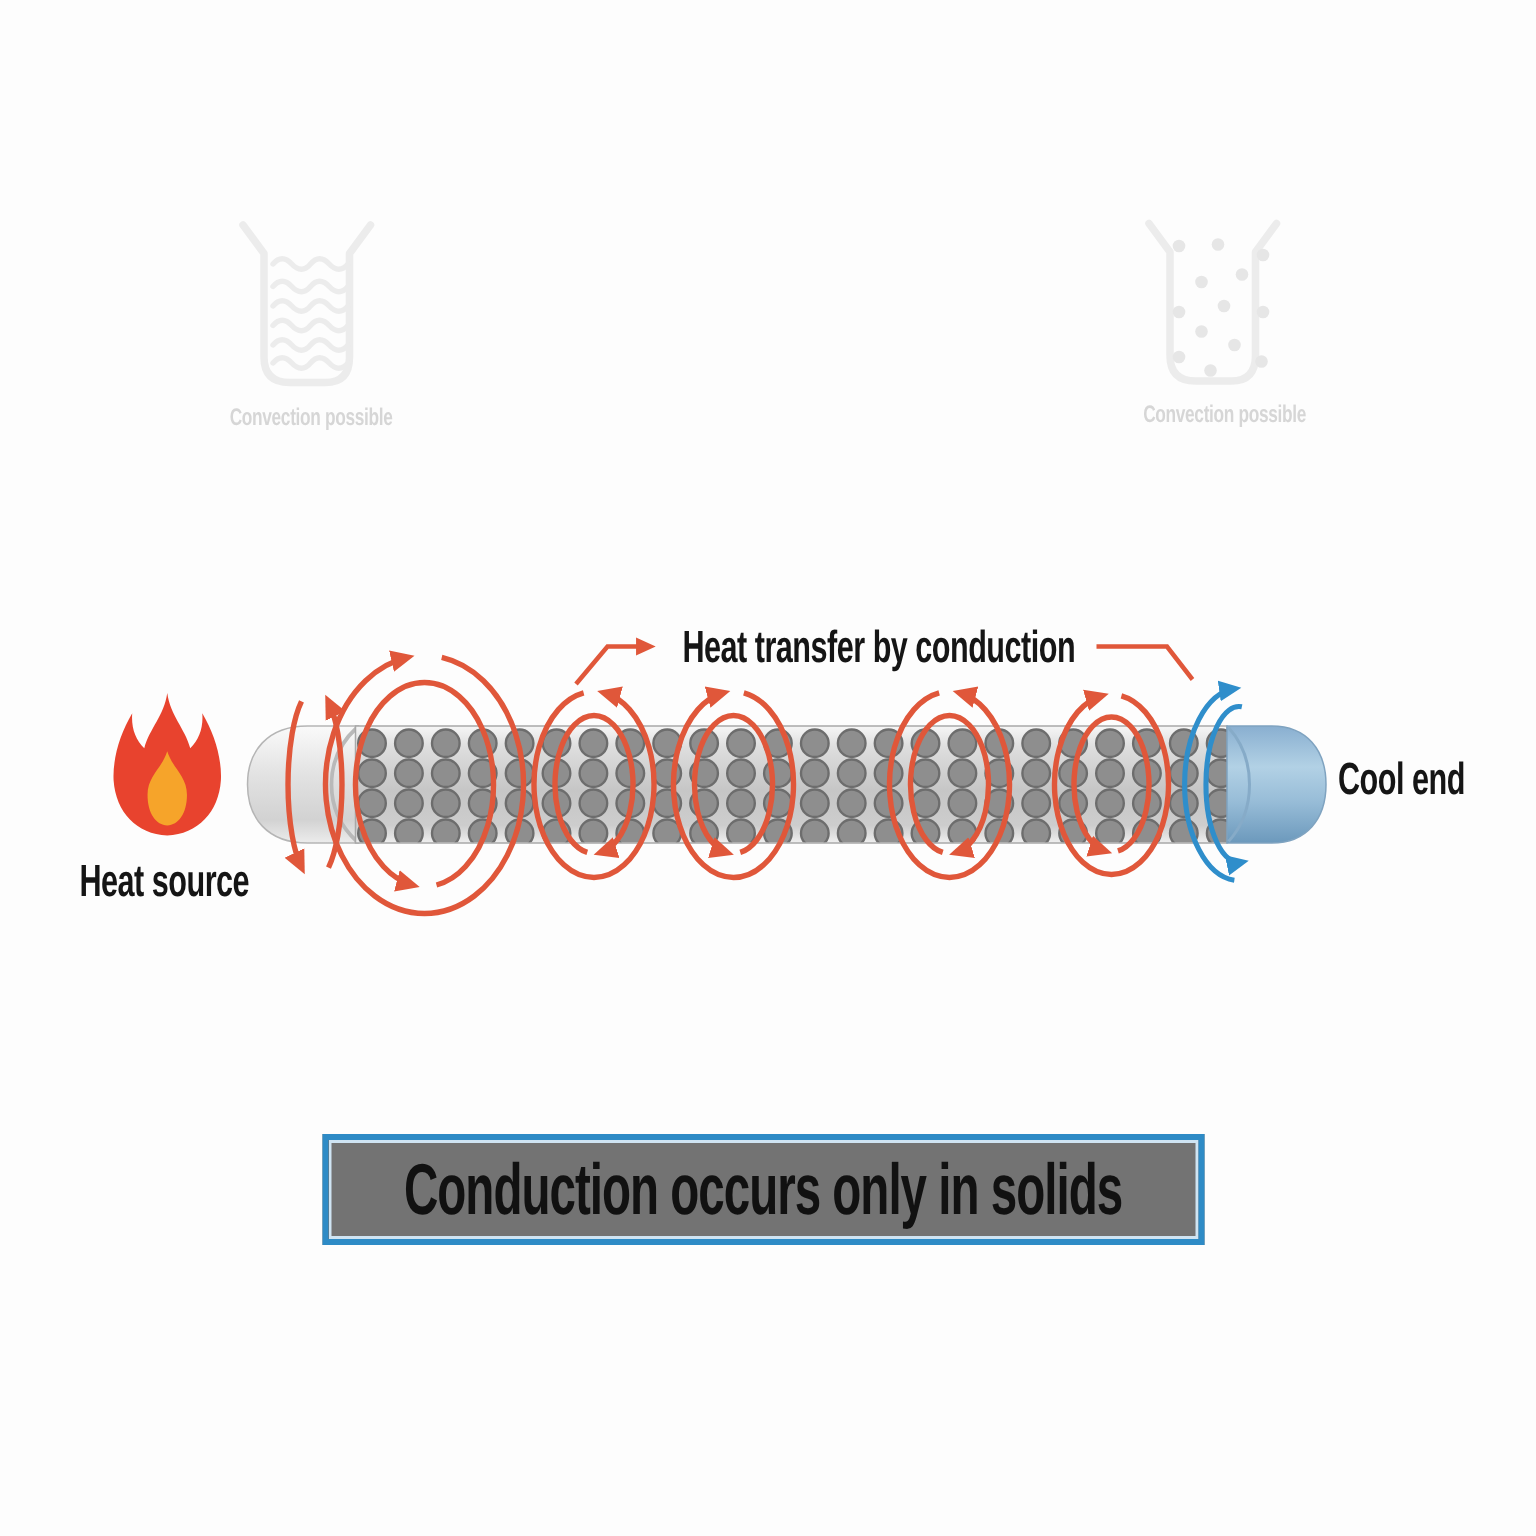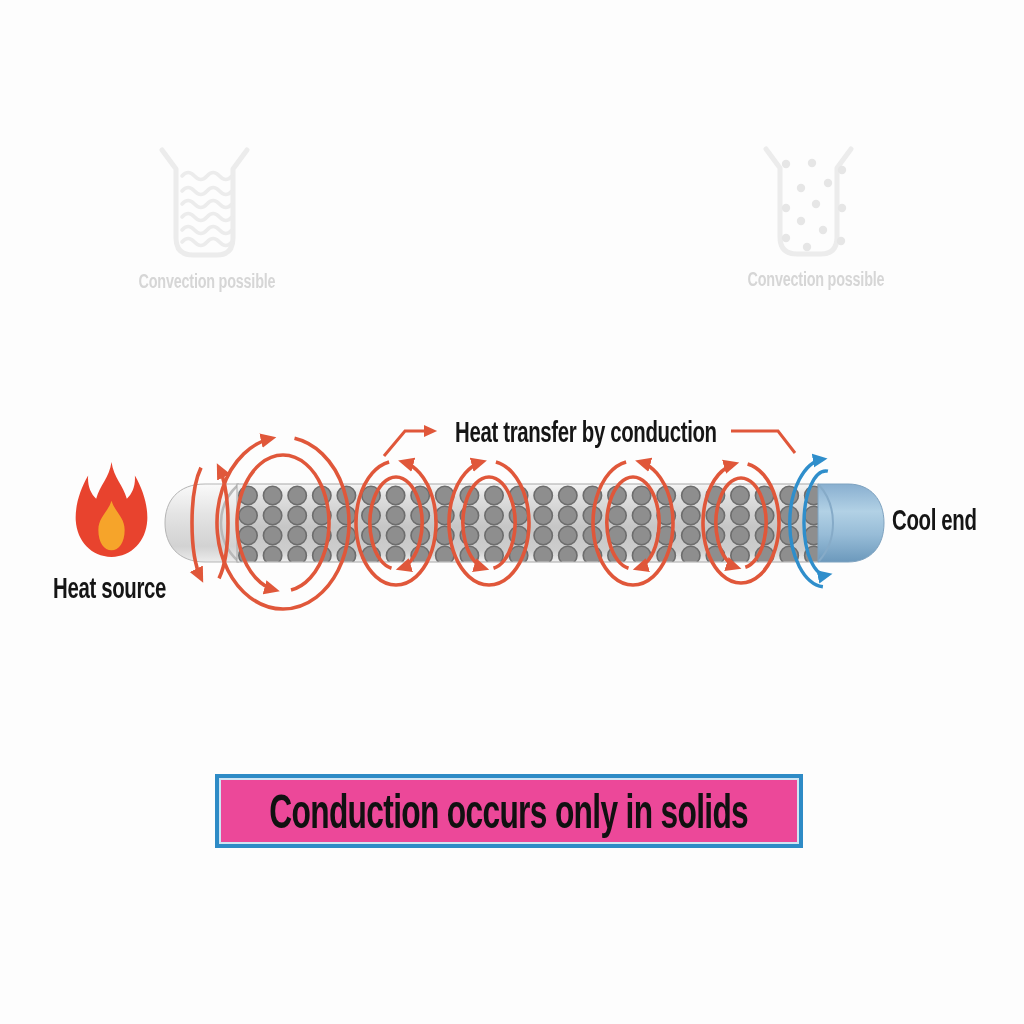--- a/index.html
+++ b/index.html
@@ -1,25 +1,25 @@
 <!DOCTYPE html>
 <html><head>
 <meta charset="utf-8">
 <style>
   html,body{margin:0;padding:0;background:#fff;}
   #canvas{position:relative;width:1024px;height:1024px;background:#fdfdfd;overflow:hidden;
           font-family:"Liberation Sans",sans-serif;}
   #diagram{position:absolute;left:0;top:0;}
   .lbl{position:absolute;font-weight:700;color:#151515;white-space:nowrap;line-height:1;}
   .cond{transform:scaleX(0.68);transform-origin:left center;letter-spacing:-0.5px;}
-  .faded-caption{position:absolute;font-weight:700;color:#d6d6d6;font-size:20px;
+  .faded-caption{position:absolute;font-weight:700;color:#d6d6d6;font-size:16px;
                  text-align:center;width:200px;line-height:1;white-space:nowrap;}
   .faded-caption>span{display:inline-block;transform:scaleX(0.72);letter-spacing:-0.3px;}
-  #title-box{position:absolute;left:215px;top:774px;width:588px;height:74px;
-             background:#ec4899;border:4px solid #2e8bc6;box-sizing:border-box;
+  #title-box{position:absolute;left:215px;top:756px;width:588px;height:74px;
+             background:#737373;border:4px solid #2e8bc6;box-sizing:border-box;
              box-shadow:inset 0 0 0 2px #cfe4f3;
              display:flex;align-items:center;justify-content:center;}
   #title-box .txt{font-weight:700;font-size:48px;color:#111;white-space:nowrap;
                   transform:scaleX(0.66);letter-spacing:-1px;}
 </style>
 </head>
 <body>
 
 <div id="canvas">
 

